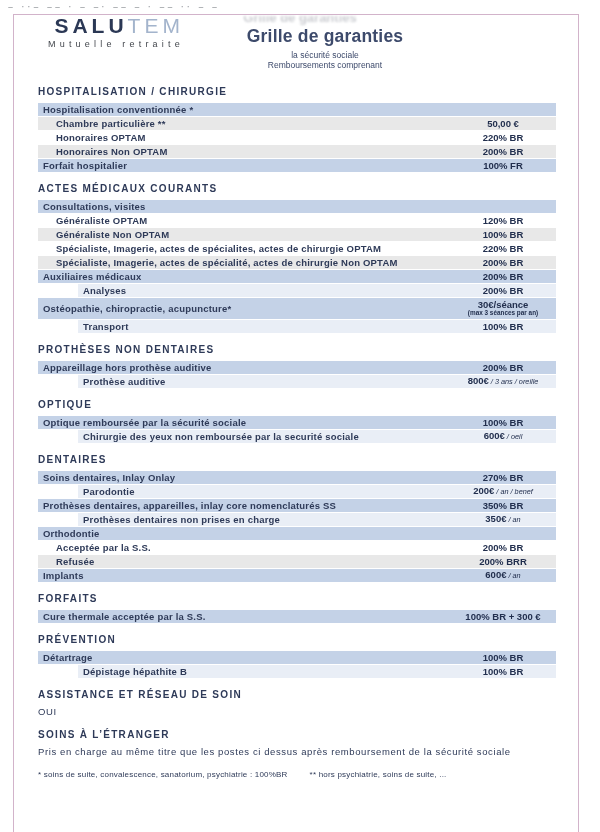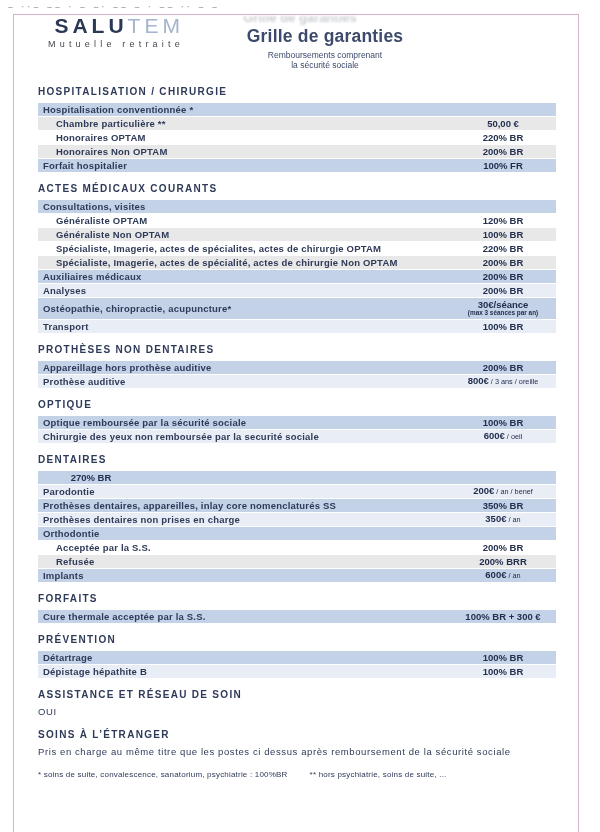--- a/index.html
+++ b/index.html
@@ -51,35 +51,35 @@
   section{ margin-top:11px; }
   section:first-child{ margin-top:0; }
   .section-title{
     font-size:10px; font-weight:bold; color:var(--navy);
     letter-spacing:1.3px; margin-bottom:6px; white-space:nowrap;
   }
 
   .row{ display:flex; align-items:center; min-height:13px; margin-bottom:1px; }
   .row.tall{ min-height:21px; }
   .style-blue{ background:var(--row-blue); }
-  .style-pale{ background:var(--row-pale); }
+  .style-pale{ background:var(--row-pale);margin-left:40px; }
   .style-gray{ background:var(--row-gray); }
   .style-white{ background:#fff; }
 
   .row-label{
     flex:1; font-size:9.5px; font-weight:bold; color:var(--navy);
     letter-spacing:.2px; padding-left:5px; line-height:11px;
   }
   .row.indent .row-label{ padding-left:18px; }
 
   .row-value{
     width:106px; text-align:center; font-size:9.5px; font-weight:bold;
     color:var(--navy-dark); line-height:10px; white-space:nowrap;
   }
-  .row-value .suffix{ font-size:7.3px; font-weight:normal; }
+  .row-value .suffix{ font-size:7.3px; font-weight:normal;font-style:italic; }
   .row-value .note{ font-size:6.4px; line-height:6.5px; letter-spacing:0; }
 
   .plain-text{ font-size:9.5px; color:var(--navy); letter-spacing:.6px; line-height:12px; }
 
   .footnotes{ margin-top:12px; font-size:8px; color:var(--navy); letter-spacing:.2px; }
   .footnotes .fn{ margin-right:22px;margin-top:32px; }
 </style>
 </head>
 <body>
 
@@ -91,22 +91,22 @@
   <div class="page-border"></div>
 
   <div class="logo">
     <div class="logo-word"><span class="p1">SALU</span><span class="p2">TEM</span></div>
     <div class="logo-sub">Mutuelle retraite</div>
   </div>
 
   <div class="title-block">
     <div class="doc-title">Grille de garanties</div>
     <div class="doc-subtitle">
+      <div>la sécurité sociale</div>
       <div>Remboursements comprenant</div>
-      <div>la sécurité sociale</div>
     </div>
   </div>
 
   <main id="sections">
       <section>
         <div class="section-title">HOSPITALISATION / CHIRURGIE</div>
         <div class="row style-blue">
           <div class="row-label">Hospitalisation conventionnée *</div>
           <div class="row-value"></div>
         </div>
@@ -184,20 +184,21 @@
           <div class="row-value"><span class="val">100% BR</span></div>
         </div>
         <div class="row style-pale">
           <div class="row-label">Chirurgie des yeux non remboursée par la securité sociale</div>
           <div class="row-value"><span class="val">600€</span><span class="suffix"> / oeil</span></div>
         </div>
       </section>
       <section>
         <div class="section-title">DENTAIRES</div>
         <div class="row style-blue">
+          <div class="row-label">Soins dentaires, Inlay Onlay</div>
           <div class="row-value"><span class="val">270% BR</span></div>
         </div>
         <div class="row style-pale">
           <div class="row-label">Parodontie</div>
           <div class="row-value"><span class="val">200€</span><span class="suffix"> / an / benef</span></div>
         </div>
         <div class="row style-blue">
           <div class="row-label">Prothèses dentaires, appareilles, inlay core nomenclaturés SS</div>
           <div class="row-value"><span class="val">350% BR</span></div>
         </div>

